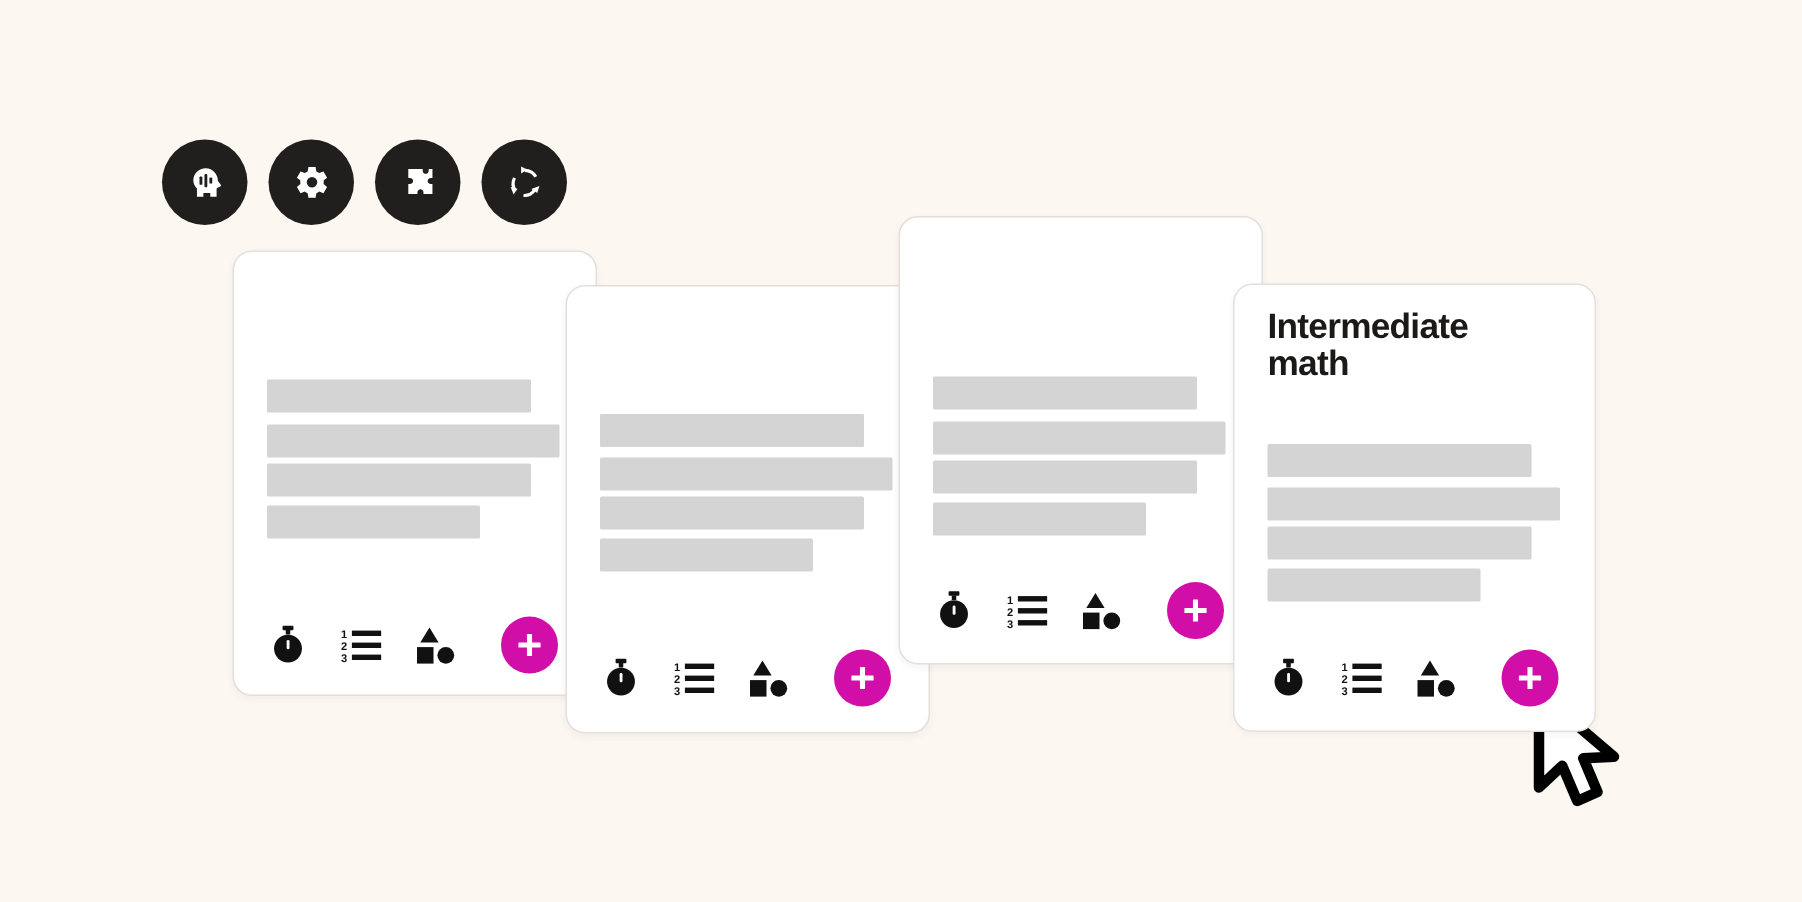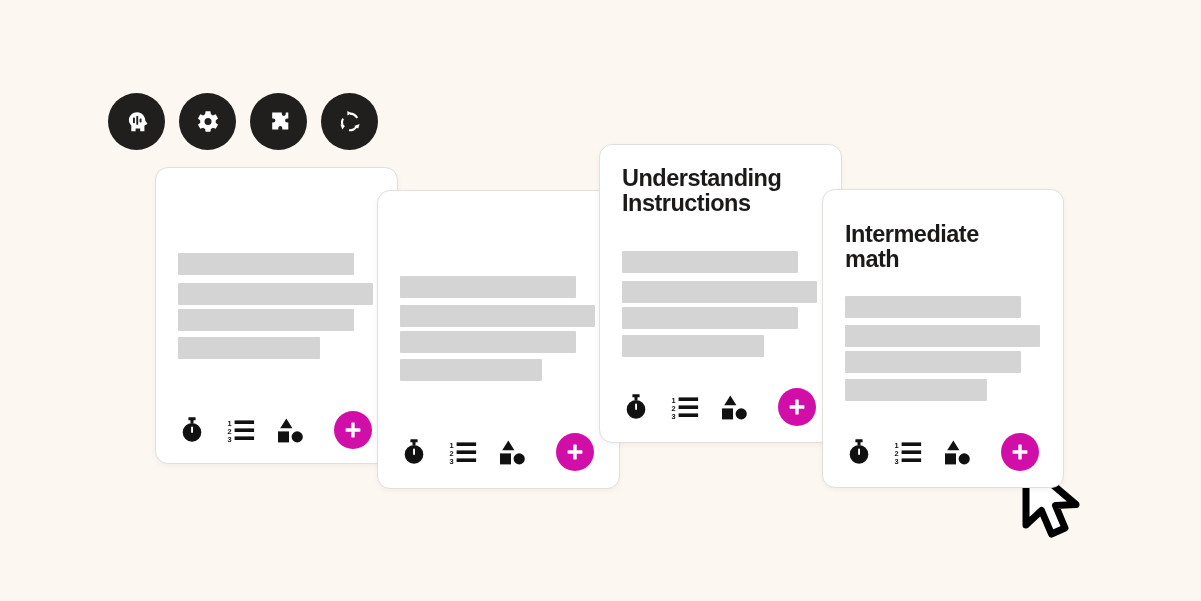--- a/index.html
+++ b/index.html
@@ -228,22 +228,20 @@
     <button class="fab" style="margin-left:30px;">
       <svg width="20" height="20" viewBox="0 0 20 20" fill="none">
         <rect x="8.3" y="2.6" width="3.4" height="14.8" rx="0.4" fill="#FFFFFF"></rect>
         <rect x="2.6" y="8.3" width="14.8" height="3.4" rx="0.4" fill="#FFFFFF"></rect>
       </svg>
     </button>
   </div>
 
   <div class="card" style="left:599px; top:144px; width:243px; height:299px; z-index:20;">
   </div>
-  <div class="card-title" style="left:622px; top:166px; width:215px; z-index:24;">Understanding
-Instructions</div>
   <div class="bar" style="left:622px; top:251px; width:176px; z-index:22;"></div>
   <div class="bar" style="left:622px; top:281px; width:195px; z-index:22;"></div>
   <div class="bar" style="left:622px; top:307px; width:176px; z-index:22;"></div>
   <div class="bar" style="left:622px; top:335px; width:142px; z-index:22;"></div>
   <div class="tools" style="left:622px; top:388px; width:200px; z-index:24;">
     <div class="tool" style="margin-right:21px;">
       <svg width="26" height="28" viewBox="0 0 26 28" fill="none">
         <rect x="9.4" y="1.2" width="7.2" height="3.0" rx="0.5" fill="#111111"></rect>
         <rect x="11.5" y="4.0" width="3.0" height="3.0" fill="#111111"></rect>
         <circle cx="13" cy="16.4" r="9.3" fill="#111111"></circle>
@@ -270,21 +268,21 @@
     <button class="fab" style="margin-left:30px;">
       <svg width="20" height="20" viewBox="0 0 20 20" fill="none">
         <rect x="8.3" y="2.6" width="3.4" height="14.8" rx="0.4" fill="#FFFFFF"></rect>
         <rect x="2.6" y="8.3" width="14.8" height="3.4" rx="0.4" fill="#FFFFFF"></rect>
       </svg>
     </button>
   </div>
 
   <div class="card" style="left:822px; top:189px; width:242px; height:299px; z-index:30;">
   </div>
-  <div class="card-title" style="left:845px; top:222px; width:212px; z-index:34;">Intermediate
+  <div class="card-title" style="left:845px; top:205px; width:212px; z-index:34;">Intermediate
 math</div>
   <div class="bar" style="left:845px; top:296px; width:176px; z-index:32;"></div>
   <div class="bar" style="left:845px; top:325px; width:195px; z-index:32;"></div>
   <div class="bar" style="left:845px; top:351px; width:176px; z-index:32;"></div>
   <div class="bar" style="left:845px; top:379px; width:142px; z-index:32;"></div>
   <div class="tools" style="left:845px; top:433px; width:200px; z-index:34;">
     <div class="tool" style="margin-right:21px;">
       <svg width="26" height="28" viewBox="0 0 26 28" fill="none">
         <rect x="9.4" y="1.2" width="7.2" height="3.0" rx="0.5" fill="#111111"></rect>
         <rect x="11.5" y="4.0" width="3.0" height="3.0" fill="#111111"></rect>

